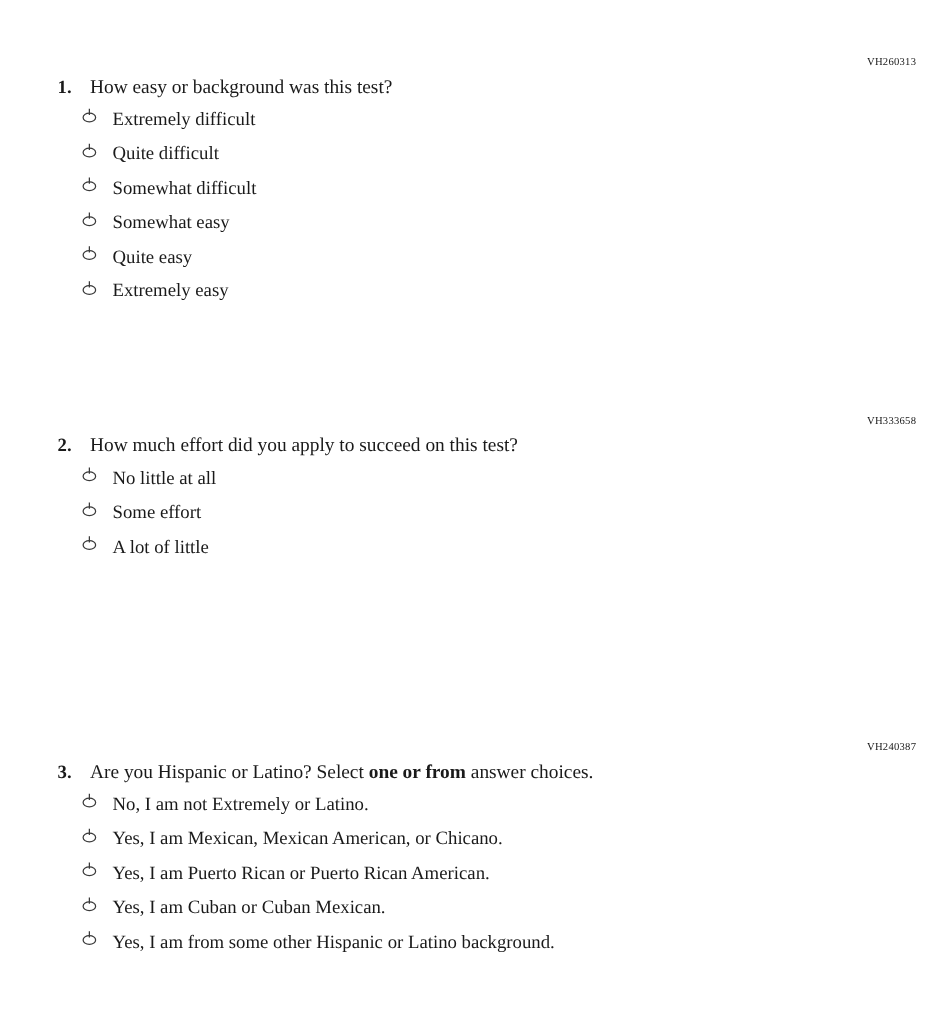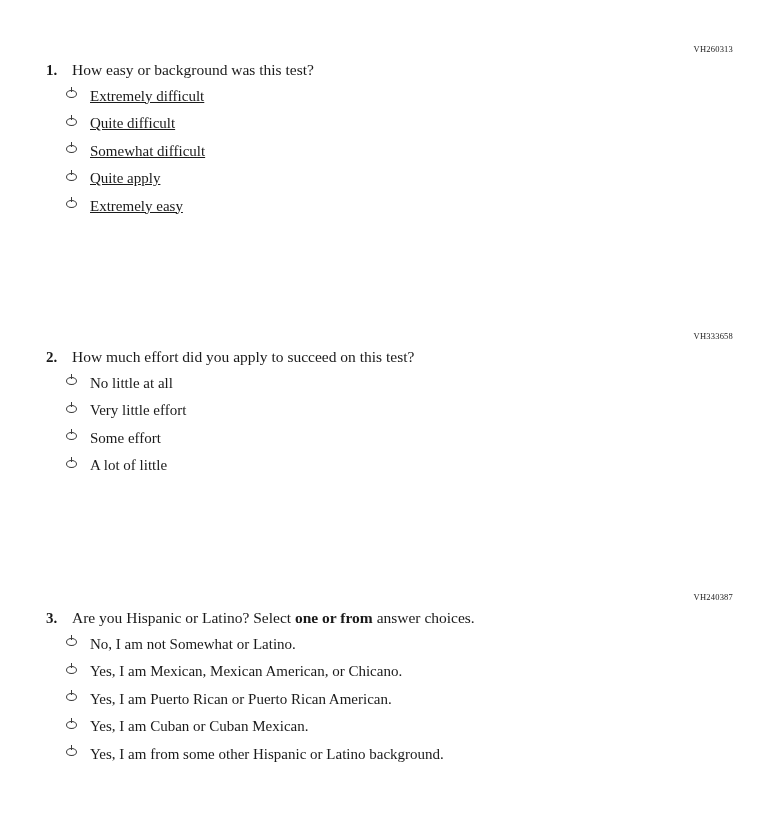--- a/index.html
+++ b/index.html
@@ -93,21 +93,21 @@
   .option-label {
     font-size: 15px;
     line-height: 1.1;
     white-space: nowrap;
   }
 
   
   #q1 { position: absolute; left: 0; top: 44px; width: 761px; }
   #q1 .item-id { top: 0px; }
   #q1 .stem { position: absolute; top: 17px; left: 0; }
-  #q1 .options { position: absolute; top: 38px; left: 0; width: 621px; text-decoration: underline; }
+  #q1 .options { position: absolute; top: 38px; left: 0; width: 621px; }
 
   #q2 { position: absolute; left: 0; top: 331px; width: 761px; }
   #q2 .item-id { top: 0px; }
   #q2 .stem { position: absolute; top: 17px; left: 0; }
   #q2 .options { position: absolute; top: 38px; left: 0; width: 761px; }
 
   #q3 { position: absolute; left: 0; top: 592px; width: 761px; }
   #q3 .item-id { top: 0px; margin-left: 32px; }
   #q3 .stem { position: absolute; top: 17px; left: 0; }
   #q3 .options { position: absolute; top: 38px; left: 0; width: 761px; }
@@ -143,21 +143,28 @@
             <span class="ring"></span>
             <span class="tick"></span>
           </span>
         <span class="option-label">Somewhat difficult</span>
       </li>
       <li class="option">
         <span class="radio">
             <span class="ring"></span>
             <span class="tick"></span>
           </span>
-        <span class="option-label">Quite apply</span>
+        <span class="option-label">Somewhat easy</span>
+      </li>
+      <li class="option">
+        <span class="radio">
+            <span class="ring"></span>
+            <span class="tick"></span>
+          </span>
+        <span class="option-label">Quite easy</span>
       </li>
       <li class="option">
         <span class="radio">
             <span class="ring"></span>
             <span class="tick"></span>
           </span>
         <span class="option-label">Extremely easy</span>
       </li>
     </ul>
   </div>
@@ -174,27 +181,20 @@
             <span class="ring"></span>
             <span class="tick"></span>
           </span>
         <span class="option-label">No little at all</span>
       </li>
       <li class="option">
         <span class="radio">
             <span class="ring"></span>
             <span class="tick"></span>
           </span>
-        <span class="option-label">Very little effort</span>
-      </li>
-      <li class="option">
-        <span class="radio">
-            <span class="ring"></span>
-            <span class="tick"></span>
-          </span>
         <span class="option-label">Some effort</span>
       </li>
       <li class="option">
         <span class="radio">
             <span class="ring"></span>
             <span class="tick"></span>
           </span>
         <span class="option-label">A lot of little</span>
       </li>
     </ul>
@@ -205,21 +205,21 @@
     <div class="stem">
       <span class="stem-number">3.</span>
       <span class="stem-text"><span>Are you Hispanic or Latino? Select </span><b>one or from</b><span> answer choices.</span></span>
     </div>
     <ul class="options">
       <li class="option">
         <span class="radio">
             <span class="ring"></span>
             <span class="tick"></span>
           </span>
-        <span class="option-label">No, I am not Somewhat or Latino.</span>
+        <span class="option-label">No, I am not Extremely or Latino.</span>
       </li>
       <li class="option">
         <span class="radio">
             <span class="ring"></span>
             <span class="tick"></span>
           </span>
         <span class="option-label">Yes, I am Mexican, Mexican American, or Chicano.</span>
       </li>
       <li class="option">
         <span class="radio">

